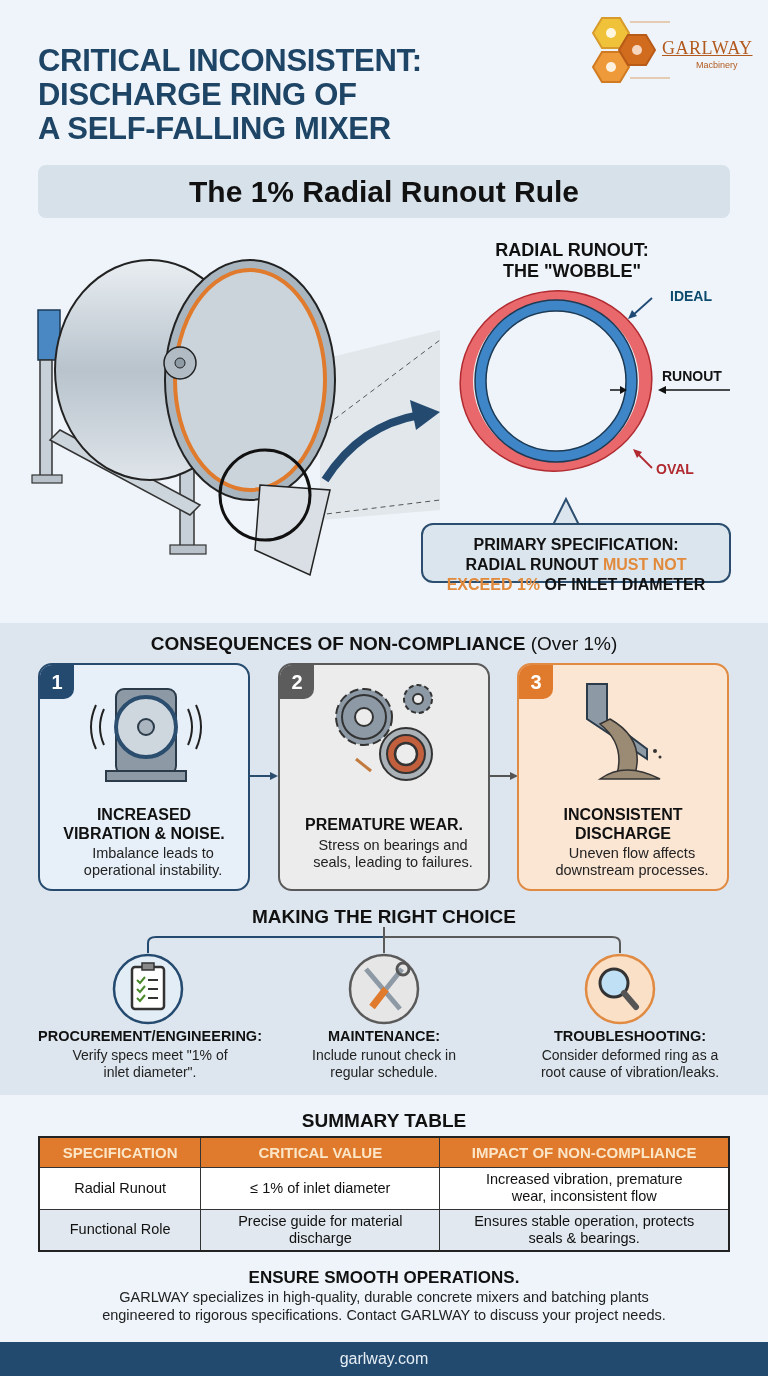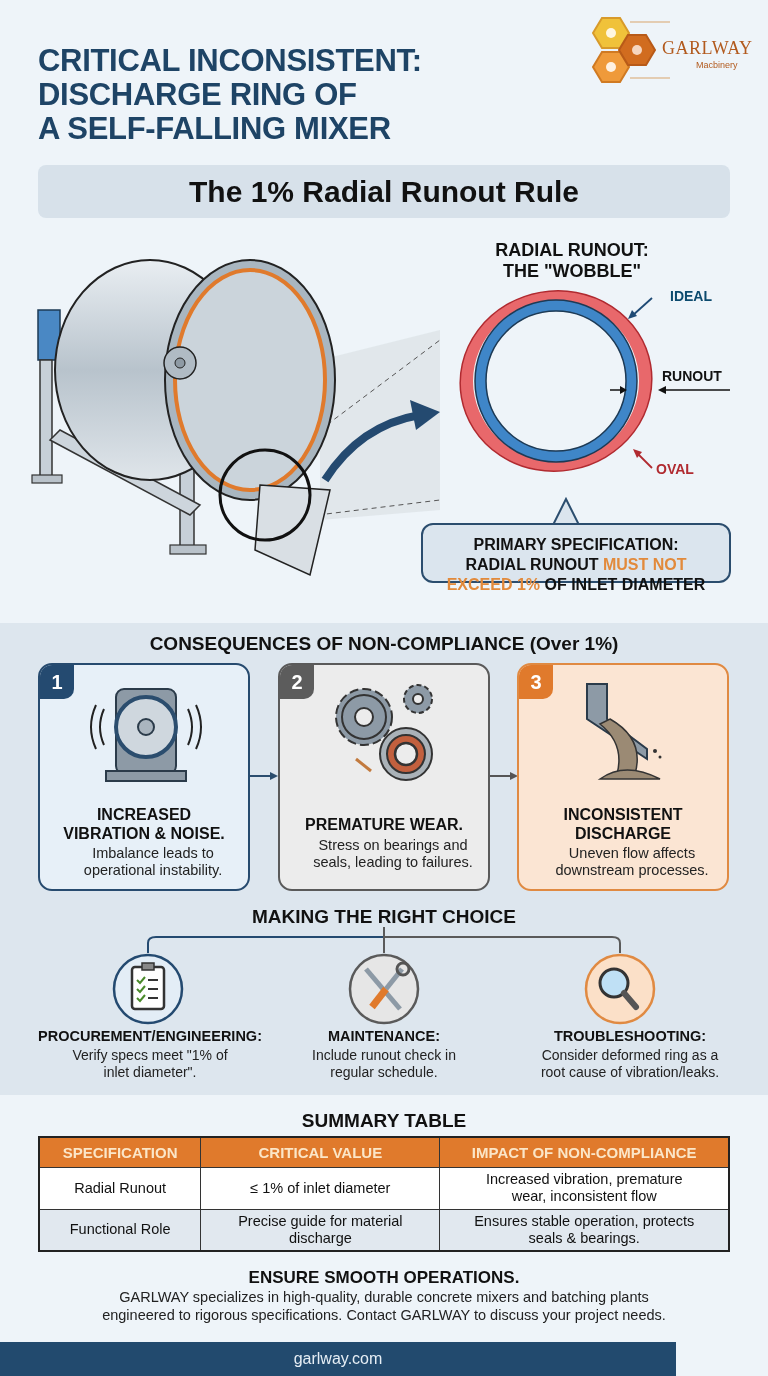--- a/index.html
+++ b/index.html
@@ -1,41 +1,41 @@
 <!DOCTYPE html>
 <html><head>
 <meta charset="utf-8">
 <style>
   * { box-sizing: border-box; margin: 0; padding: 0; }
   html, body { width: 768px; height: 1376px; overflow: hidden; }
   body { background: #eef4f9; font-family: "Liberation Sans", "DejaVu Sans", sans-serif; color: #141414; position: relative; }
 
   .title { position: absolute; left: 38px; top: 44px; font-size: 31px; line-height: 34px; font-weight: 700; color: #1e4466; letter-spacing: -0.3px; }
   .logo { position: absolute; left: 590px; top: 16px; width: 170px; height: 70px; }
-  .logo-text { position: absolute; left: 72px; top: 22px; font-family: "Liberation Serif", serif; font-size: 18px; color: #b25a1e; letter-spacing: 0.5px; }
+  .logo-text { position: absolute; left: 72px; top: 22px; font-family: "Liberation Serif", serif; font-size: 18px; color: #b25a1e; letter-spacing: 0.5px; text-decoration: underline; }
   .logo-sub { position: absolute; left: 106px; top: 44px; font-size: 9px; color: #b25a1e; }
 
   .subtitle-bar { position: absolute; left: 38px; top: 165px; width: 692px; height: 53px; background: #d7e1ea; border-radius: 8px; display: flex; align-items: center; justify-content: center; }
   .subtitle-bar span { font-size: 30px; font-weight: 700; color: #111; }
 
   .mixer { position: absolute; left: 0; top: 230px; width: 440px; height: 380px; }
   .diagram { position: absolute; left: 420px; top: 230px; width: 348px; height: 300px; }
   .diag-title { position: absolute; left: 462px; top: 240px; width: 220px; text-align: center; font-size: 18px; font-weight: 700; line-height: 21px; color: #111; }
   .lbl { position: absolute; font-size: 14px; font-weight: 700; }
   .lbl-ideal { left: 656px; top: 288px; color: #0c4a6e; padding-left: 14px; }
   .lbl-runout { left: 662px; top: 368px; color: #111; }
   .lbl-oval { left: 656px; top: 461px; color: #b02a30; }
 
   .spec-callout { position: absolute; left: 421px; top: 523px; width: 310px; height: 60px; background: #dbe5ee; border: 2px solid #2b4d6e; border-radius: 12px; text-align: center; font-size: 16px; font-weight: 700; line-height: 20px; padding-top: 10px; color: #111; }
   .spec-callout .hl { color: #e28a3b; margin-top: 24px; }
   .callout-tip { position: absolute; left: 551px; top: 497px; }
 
   .cons-band { position: absolute; left: 0; top: 623px; width: 768px; height: 472px; background: #dde6ee; }
   .cons-title { position: absolute; left: 0; top: 633px; width: 768px; text-align: center; font-size: 19px; font-weight: 700; color: #111; }
-  .cons-title .light { font-weight: 700; }
+  .cons-title .light { font-weight: 400; }
 
   .card { position: absolute; top: 663px; width: 212px; height: 228px; border-radius: 14px; border: 2px solid; overflow: hidden; }
   .card-1 { left: 38px; background: #e7f0f8; border-color: #274b6f; }
   .card-2 { left: 278px; background: #ececec; border-color: #5a5a5a; }
   .card-3 { left: 517px; background: #fbe5d3; border-color: #e08a42; }
   .badge { position: absolute; left: 0; top: 0; width: 34px; height: 34px; border-bottom-right-radius: 10px; color: #fff; font-weight: 700; font-size: 20px; display: flex; align-items: center; justify-content: center; }
   .card-1 .badge { background: #244a70; }
   .card-2 .badge { background: #5c5c5c; }
   .card-3 .badge { background: #e07a2c; }
   .card-icon { position: absolute; left: 46px; top: 14px; width: 120px; height: 110px; }
@@ -50,21 +50,21 @@
 
   .table-title { position: absolute; left: 0; top: 1110px; width: 768px; text-align: center; font-size: 19px; font-weight: 700; color: #111; }
   table.summary { position: absolute; left: 38px; top: 1136px; width: 692px; border-collapse: collapse; border: 2px solid #222; font-size: 14.5px; }
   table.summary th { background: #e07a2c; color: #fbe6c8; font-weight: 700; height: 30px; border: 1.5px solid #333; font-size: 15px; }
   table.summary td { border: 1.5px solid #333; text-align: center; line-height: 17px; height: 42px; color: #111; }
   table.summary tr.r1 td { background: #ffffff; }
   table.summary tr.r2 td { background: #e1e8ef; }
 
   .ensure-title { position: absolute; left: 0; top: 1268px; width: 768px; text-align: center; font-size: 17px; font-weight: 700; color: #111; }
   .ensure-body { position: absolute; left: 30px; top: 1288px; width: 708px; text-align: center; font-size: 14.5px; line-height: 18px; color: #222; }
-  .footer { position: absolute; left: 0; top: 1342px; width: 676px; height: 34px; background: #224a6e; display: flex; align-items: center; justify-content: center; color: #e6eef5; font-size: 16px; }
+  .footer { position: absolute; left: 0; top: 1342px; width: 768px; height: 34px; background: #224a6e; display: flex; align-items: center; justify-content: center; color: #e6eef5; font-size: 16px; }
 </style>
 </head>
 <body>
 
 <div class="title">
   <div>CRITICAL INCONSISTENT:</div>
   <div>DISCHARGE RING OF</div>
   <div>A SELF-FALLING MIXER</div>
 </div>
 

